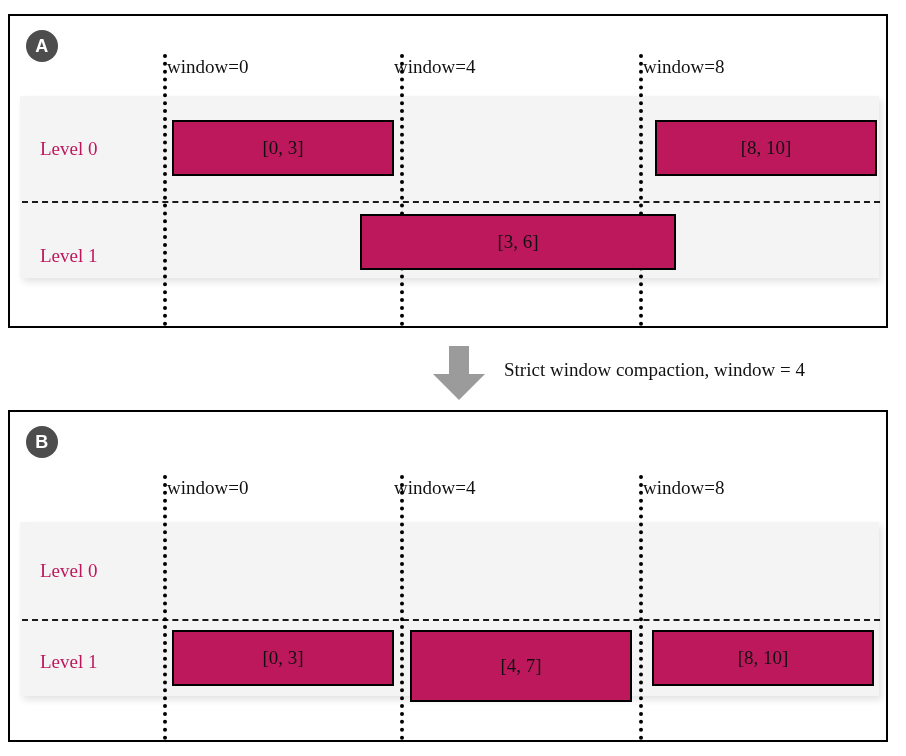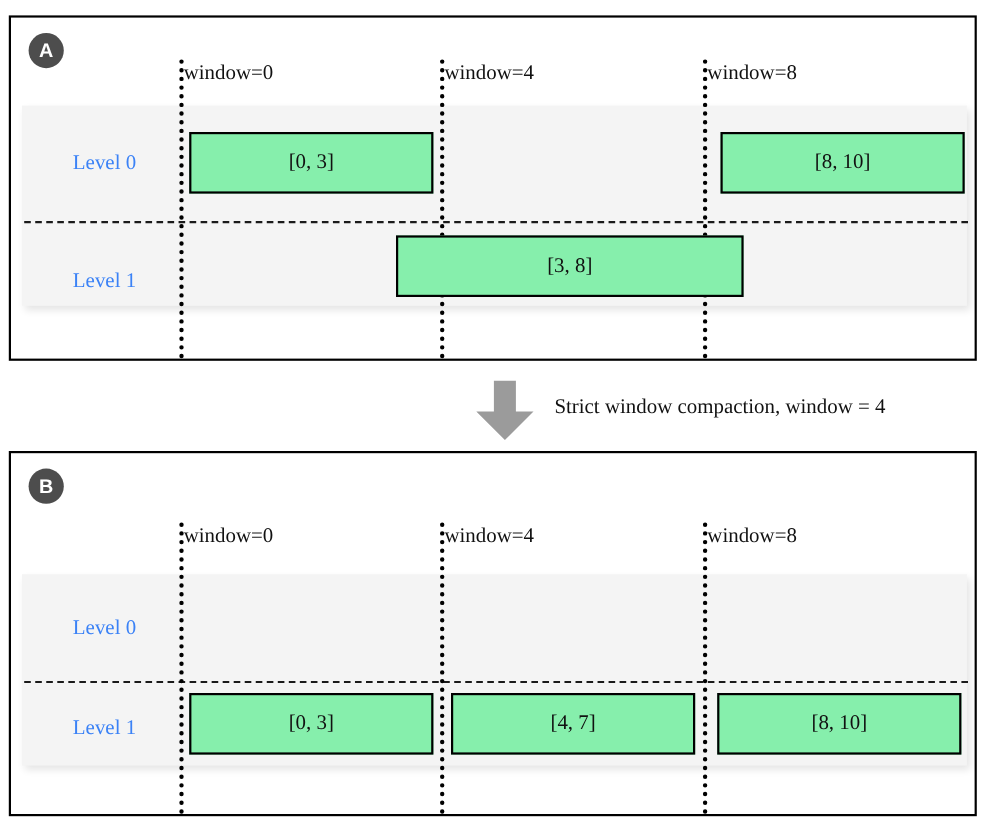--- a/index.html
+++ b/index.html
@@ -85,60 +85,59 @@
   .win-label {
     position: absolute;
     font-size: 19px;
     color: #111111;
     text-align: left;
     white-space: nowrap;
   }
   #panel-a .win-label { top: 40px; }
   #panel-b .win-label { top: 65px; }
   .win-label.w0 { left: 157px; width: 237px; }
-  .win-label.w1 { left: 394px; width: 239px; }
+  .win-label.w1 { left: 384px; width: 239px; }
   .win-label.w2 { left: 633px; width: 232px; font-family: Liberation Serif, serif; }
 
   
   .level-label {
     position: absolute;
     left: 30px;
     width: 110px;
     font-size: 19px;
-    color: #3b82f6;
-    white-space: nowrap;
-    text-align: center;
+    color: #be185d;
+    white-space: nowrap;
   }
   #panel-a .level-label.l0 { top: 122px; }
   #panel-a .level-label.l1 { top: 229px; }
   #panel-b .level-label.l0 { top: 148px; }
   #panel-b .level-label.l1 { top: 239px; }
 
   
   .ibox {
     position: absolute;
-    background: #86efac;
+    background: #be185d;
     border: 2.5px solid #000000;
     box-sizing: border-box;
     display: flex;
     align-items: center;
     justify-content: center;
     font-size: 19px;
     color: #111111;
     white-space: nowrap;
   }
 
   
   #a-box-0-3  { left: 162px; top: 104px; width: 222px; height: 56px; }
   #a-box-8-10 { left: 645px; top: 104px; width: 222px; height: 56px; }
   #a-box-3-8  { left: 350px; top: 198px; width: 316px; height: 56px; }
 
   
   #b-box-0-3  { left: 162px; top: 218px; width: 222px; height: 56px; }
-  #b-box-4-7  { left: 400px; top: 218px; width: 222px; height: 56px; }
+  #b-box-4-7  { left: 400px; top: 218px; width: 222px; height: 72px; }
   #b-box-8-10 { left: 642px; top: 218px; width: 222px; height: 56px; }
 
   
   #transition {
     position: absolute;
     left: 0;
     top: 340px;
     width: 906px;
     height: 64px;
   }
@@ -175,21 +174,21 @@
 
   <div class="win-label w0">window=0</div>
   <div class="win-label w1">window=4</div>
   <div class="win-label w2">window=8</div>
 
   <div class="level-label l0">Level 0</div>
   <div class="level-label l1">Level 1</div>
 
   <div class="ibox" id="a-box-0-3">[0, 3]</div>
   <div class="ibox" id="a-box-8-10">[8, 10]</div>
-  <div class="ibox" id="a-box-3-8">[3, 8]</div>
+  <div class="ibox" id="a-box-3-8">[3, 6]</div>
 
 </div>
 
 <div id="transition">
   <svg id="down-arrow" viewBox="0 0 58 54">
     <polygon points="19,0 39,0 39,28 55,28 29,54 3,28 19,28" fill="#9b9b9b"></polygon>
   </svg>
   <div id="transition-caption">Strict window compaction, window = 4</div>
 </div>
 

